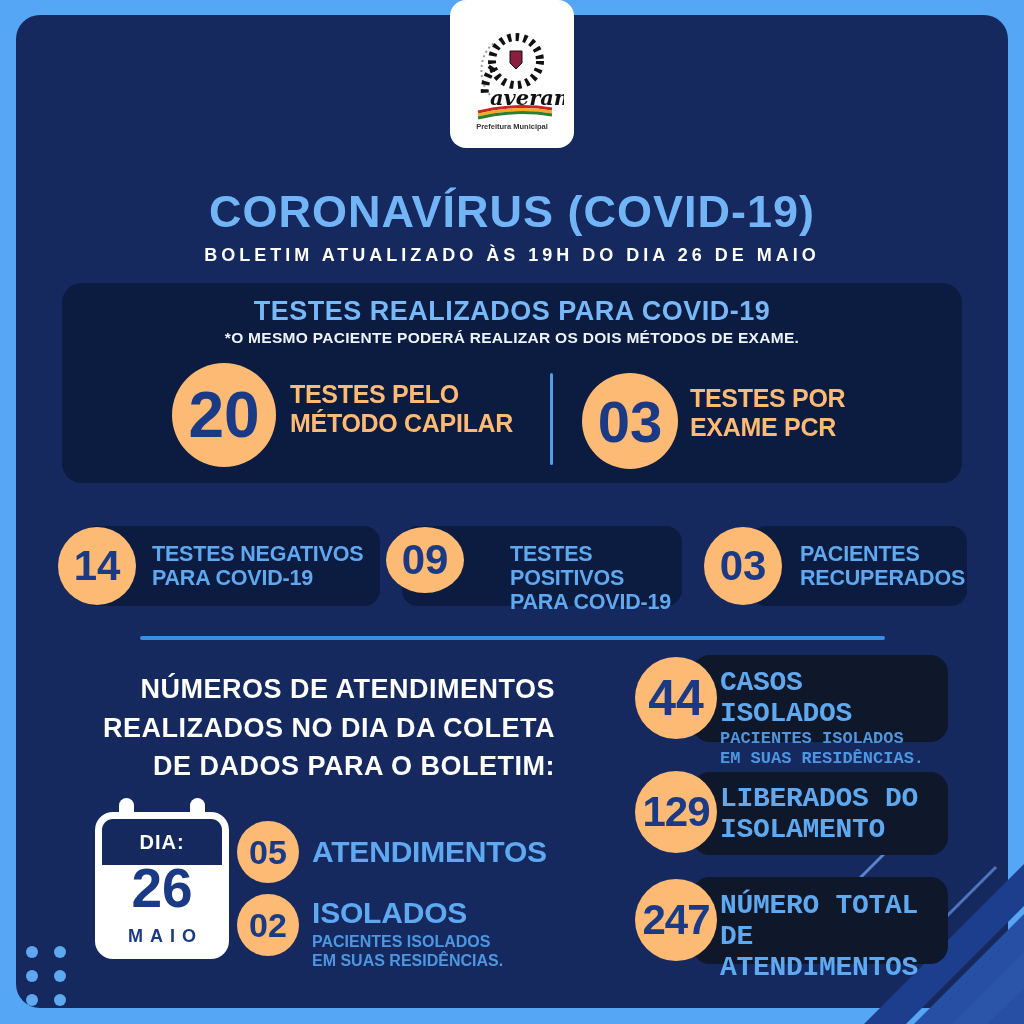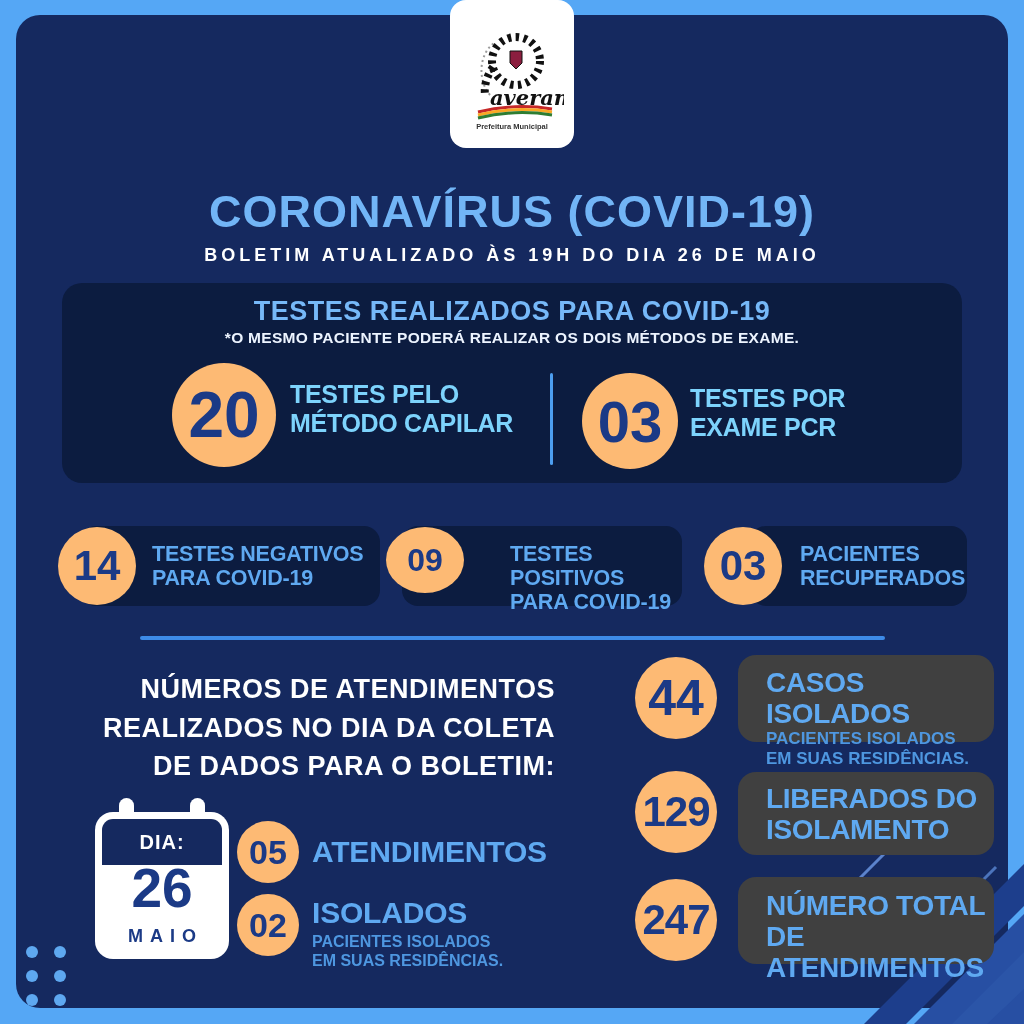--- a/index.html
+++ b/index.html
@@ -9,39 +9,39 @@
   
   .logo-card{position:absolute;left:450px;top:0;width:124px;height:148px;background:#FFFFFF;border-radius:16px;z-index:5;display:flex;align-items:center;justify-content:center;}
   
   .title{position:absolute;left:0;top:186px;width:100%;text-align:center;font-size:45px;font-weight:bold;letter-spacing:1px;color:#72B5F6;z-index:3;}
   .subtitle{position:absolute;left:0;top:245px;width:100%;text-align:center;font-size:18px;font-weight:bold;letter-spacing:4px;color:#FFFFFF;z-index:3;}
   
   .tests-panel{position:absolute;left:62px;top:283px;width:900px;height:200px;background:#0C1C40;border-radius:20px;z-index:3;}
   .panel-title{position:absolute;left:0;top:13px;width:100%;text-align:center;font-size:27px;font-weight:bold;letter-spacing:0.5px;color:#76B8F8;}
   .panel-note{position:absolute;left:0;top:46px;width:100%;text-align:center;font-size:15.5px;font-weight:bold;letter-spacing:0.3px;color:#EDF4FF;}
   .circle{position:absolute;background:#fdba74;border-radius:50%;display:flex;align-items:center;justify-content:center;font-weight:bold;color:#1B3A86;z-index:4;}
-  .stat-label{position:absolute;font-weight:bold;color:#7dd3fc;font-size:25px;line-height:29px;letter-spacing:-0.3px;}
+  .stat-label{position:absolute;font-weight:bold;color:#fdba74;font-size:25px;line-height:29px;letter-spacing:-0.3px;}
   .vdivider{position:absolute;left:488px;top:90px;width:3px;height:92px;background:#4D9EF0;border-radius:2px;}
   
   .bar-pill{position:absolute;background:#0C1C40;border-radius:16px;height:80px;top:526px;z-index:2;}
   .bar-label{position:absolute;font-weight:bold;color:#5FA9F1;font-size:21.5px;line-height:24px;letter-spacing:-0.2px;top:16px;}
   
   .hline{position:absolute;left:140px;top:636px;width:745px;height:4px;background:#3D8BE8;border-radius:2px;z-index:2;}
   
   .heading{position:absolute;left:95px;top:670px;width:460px;text-align:right;font-size:27px;line-height:38.5px;font-weight:bold;color:#FFFFFF;letter-spacing:0.5px;z-index:2;}
   .calendar{position:absolute;left:95px;top:812px;width:134px;height:147px;background:#FFFFFF;border-radius:18px;z-index:2;}
   .cal-ring{position:absolute;top:-14px;width:15px;height:46px;background:#FFFFFF;border-radius:8px;}
   .cal-ring .slot{position:absolute;left:5px;top:24px;width:5px;height:16px;background:#15295F;border-radius:3px;}
   .cal-header{position:absolute;left:7px;right:7px;top:7px;height:46px;background:#15295F;border-radius:11px 11px 0 0;display:flex;align-items:center;justify-content:center;color:#FFFFFF;font-weight:bold;font-size:20px;letter-spacing:1px;}
   .cal-day{position:absolute;left:0;top:44px;width:100%;text-align:center;font-size:55px;font-weight:bold;color:#1B3A86;}
   .cal-month{position:absolute;left:0;bottom:12px;width:100%;text-align:center;font-size:18px;font-weight:bold;letter-spacing:7px;color:#1B3A86;text-indent:7px;}
   .daily-label{position:absolute;font-weight:bold;color:#5FA9F1;font-size:30px;letter-spacing:-0.2px;z-index:2;}
   .daily-sub{position:absolute;font-weight:bold;color:#4E97E0;font-size:16px;line-height:19px;z-index:2;}
   
-  .sum-pill{position:absolute;left:738px;width:256px;background:#404040;border-radius:18px;z-index:2;}
+  .sum-pill{position:absolute;left:692px;width:256px;background:#0f172a;border-radius:18px;z-index:2;font-family:Liberation Mono, monospace;}
   .sum-title{font-weight:bold;color:#5FA9F1;font-size:28px;line-height:31px;letter-spacing:-0.3px;}
   .sum-sub{font-weight:bold;color:#4E97E0;font-size:17px;line-height:20px;}
   .sum-text{position:absolute;left:28px;}
   
   .dots{position:absolute;left:26px;top:946px;width:48px;height:66px;z-index:2;}
   .dot{position:absolute;width:12px;height:12px;border-radius:50%;background:#5EA8F0;}
   .corner-decor{position:absolute;right:0;bottom:0;width:300px;height:380px;z-index:1;}
 </style>
 </head>
 <body>
@@ -107,21 +107,21 @@
   <div class="circle" style="left:58px;top:527px;width:78px;height:78px;font-size:42px;z-index:3;">
     <span>14</span>
   </div>
 
   <div class="bar-pill" style="left:402px;width:280px;">
     <div class="bar-label" style="left:68px;margin-left:40px;">
       <div>TESTES POSITIVOS</div>
       <div>PARA COVID-19</div>
     </div>
   </div>
-  <div class="circle" style="left:386px;top:527px;width:78px;height:66px;font-size:32px;z-index:3;">
+  <div class="circle" style="left:386px;top:527px;width:78px;height:66px;font-size:42px;z-index:3;">
     <span>09</span>
   </div>
 
   <div class="bar-pill" style="left:750px;width:217px;">
     <div class="bar-label" style="left:50px;">
       <div>PACIENTES</div>
       <div>RECUPERADOS</div>
     </div>
   </div>
   <div class="circle" style="left:704px;top:527px;width:78px;height:78px;font-size:42px;z-index:3;">

